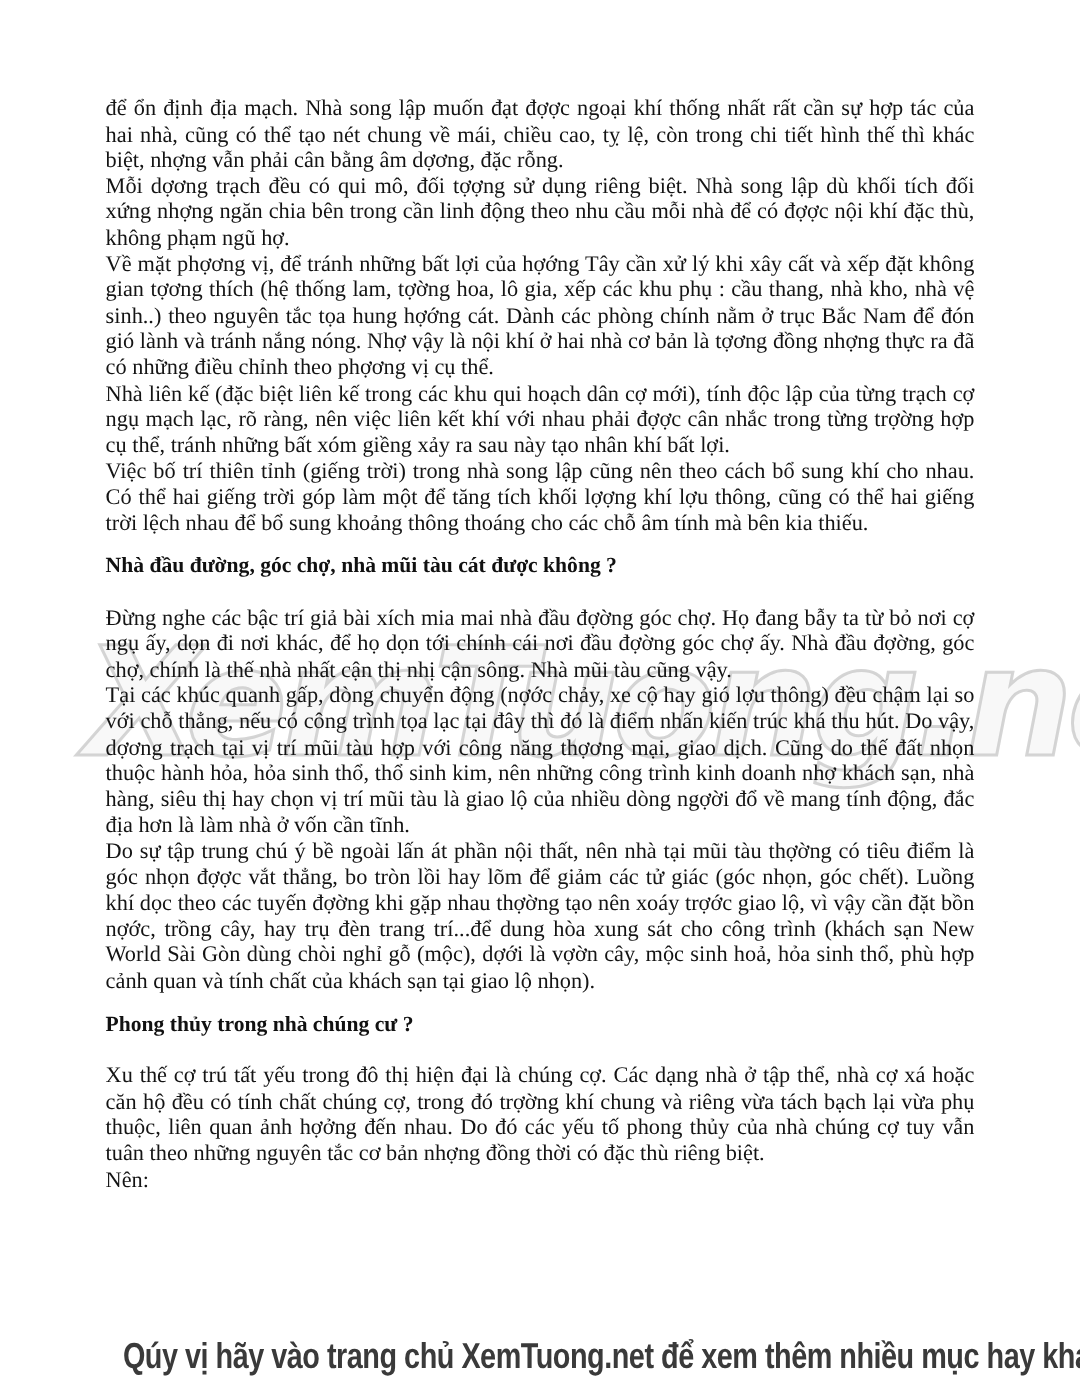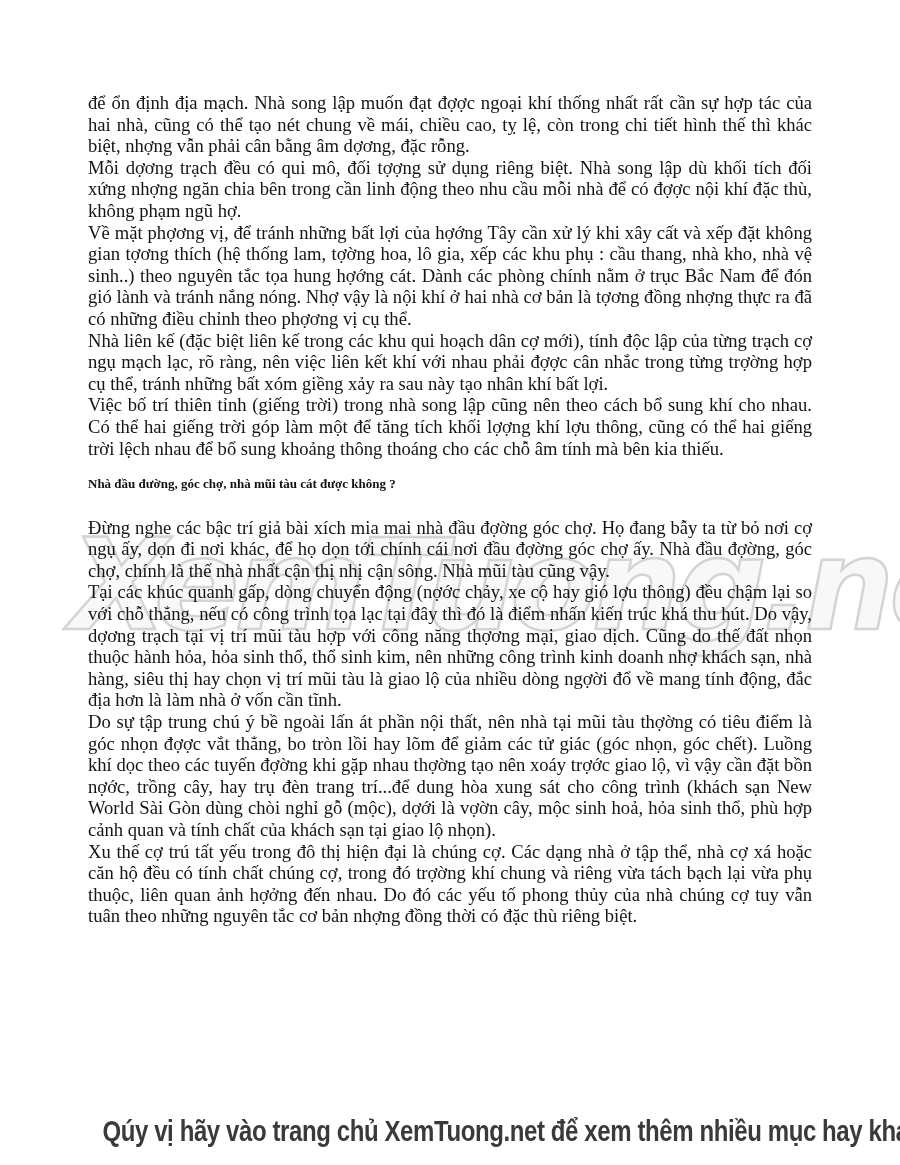--- a/index.html
+++ b/index.html
@@ -27,34 +27,34 @@
     letter-spacing: -5px;
     color: rgba(240, 240, 240, 0.45);
     -webkit-text-stroke: 2.5px rgba(190, 190, 190, 0.65);
     white-space: nowrap;
     user-select: none;
     pointer-events: none;
   }
   .text-block {
     position: absolute;
     z-index: 1;
-    top: 92px;
+    top: 80px;
     left: 88px;
     width: 724px;
     font-size: 18.6px;
     line-height: 21.6px;
     color: #141414;
     text-align: justify;
   }
   .text-block p {
     margin: 0;
   }
   .text-block h2 {
     margin: 14px 0 22px 0;
-    font-size: 13px;
+    font-size: 18px;
     line-height: 21.6px;
     font-weight: bold;
     color: #111111;
     text-align: left;
   }
   .footer {
     position: absolute;
     z-index: 1;
     top: 1114px;
     left: 0;
@@ -83,21 +83,23 @@
   <div class="text-block">
     <p>để ổn định địa mạch. Nhà song lập muốn đạt đợợc ngoại khí thống nhất rất cần sự hợp tác của hai nhà, cũng có thể tạo nét chung về mái, chiều cao, tỵ lệ, còn trong chi tiết hình thế thì khác biệt, nhợng vẫn phải cân bằng âm dợơng, đặc rỗng.</p>
     <p>Mỗi dợơng trạch đều có qui mô, đối tợợng sử dụng riêng biệt. Nhà song lập dù khối tích đối xứng nhợng ngăn chia bên trong cần linh động theo nhu cầu mỗi nhà để có đợợc nội khí đặc thù, không phạm ngũ hợ.</p>
     <p>Về mặt phợơng vị, để tránh những bất lợi của hợớng Tây cần xử lý khi xây cất và xếp đặt không gian tợơng thích (hệ thống lam, tợờng hoa, lô gia, xếp các khu phụ : cầu thang, nhà kho, nhà vệ sinh..) theo nguyên tắc tọa hung hợớng cát. Dành các phòng chính nằm ở trục Bắc Nam để đón gió lành và tránh nắng nóng. Nhợ vậy là nội khí ở hai nhà cơ bản là tợơng đồng nhợng thực ra đã có những điều chỉnh theo phợơng vị cụ thể.</p>
     <p>Nhà liên kế (đặc biệt liên kế trong các khu qui hoạch dân cợ mới), tính độc lập của từng trạch cợ ngụ mạch lạc, rõ ràng, nên việc liên kết khí với nhau phải đợợc cân nhắc trong từng trợờng hợp cụ thể, tránh những bất xóm giềng xảy ra sau này tạo nhân khí bất lợi.</p>
     <p>Việc bố trí thiên tỉnh (giếng trời) trong nhà song lập cũng nên theo cách bổ sung khí cho nhau. Có thể hai giếng trời góp làm một để tăng tích khối lợợng khí lợu thông, cũng có thể hai giếng trời lệch nhau để bổ sung khoảng thông thoáng cho các chỗ âm tính mà bên kia thiếu.</p>
     <h2>Nhà đầu đường, góc chợ, nhà mũi tàu cát được không ?</h2>
     <p>Đừng nghe các bậc trí giả bài xích mia mai nhà đầu đợờng góc chợ. Họ đang bẫy ta từ bỏ nơi cợ ngụ ấy, dọn đi nơi khác, để họ dọn tới chính cái nơi đầu đợờng góc chợ ấy. Nhà đầu đợờng, góc chợ, chính là thế nhà nhất cận thị nhị cận sông. Nhà mũi tàu cũng vậy.</p>
     <p>Tại các khúc quanh gấp, dòng chuyển động (nợớc chảy, xe cộ hay gió lợu thông) đều chậm lại so với chỗ thẳng, nếu có công trình tọa lạc tại đây thì đó là điểm nhấn kiến trúc khá thu hút. Do vậy, dợơng trạch tại vị trí mũi tàu hợp với công năng thợơng mại, giao dịch. Cũng do thế đất nhọn thuộc hành hỏa, hỏa sinh thổ, thổ sinh kim, nên những công trình kinh doanh nhợ khách sạn, nhà hàng, siêu thị hay chọn vị trí mũi tàu là giao lộ của nhiều dòng ngợời đổ về mang tính động, đắc địa hơn là làm nhà ở vốn cần tĩnh.</p>
     <p>Do sự tập trung chú ý bề ngoài lấn át phần nội thất, nên nhà tại mũi tàu thợờng có tiêu điểm là góc nhọn đợợc vắt thẳng, bo tròn lồi hay lõm để giảm các tử giác (góc nhọn, góc chết). Luồng khí dọc theo các tuyến đợờng khi gặp nhau thợờng tạo nên xoáy trợớc giao lộ, vì vậy cần đặt bồn nợớc, trồng cây, hay trụ đèn trang trí...để dung hòa xung sát cho công trình (khách sạn New World Sài Gòn dùng chòi nghỉ gỗ (mộc), dợới là vợờn cây, mộc sinh hoả, hỏa sinh thổ, phù hợp cảnh quan và tính chất của khách sạn tại giao lộ nhọn).</p>
+    <h2>Phong thủy trong nhà chúng cư ?</h2>
     <p>Xu thế cợ trú tất yếu trong đô thị hiện đại là chúng cợ. Các dạng nhà ở tập thể, nhà cợ xá hoặc căn hộ đều có tính chất chúng cợ, trong đó trợờng khí chung và riêng vừa tách bạch lại vừa phụ thuộc, liên quan ảnh hợởng đến nhau. Do đó các yếu tố phong thủy của nhà chúng cợ tuy vẫn tuân theo những nguyên tắc cơ bản nhợng đồng thời có đặc thù riêng biệt.</p>
+    <p>Nên:</p>
   </div>
 
   <div class="footer">
     <div class="footer-inner">
       <span>Qúy vị hãy vào trang chủ </span><span>XemTuong.net</span><span> để xem thêm nhiều mục hay khác</span>
     </div>
   </div>
 
 </div>
 

